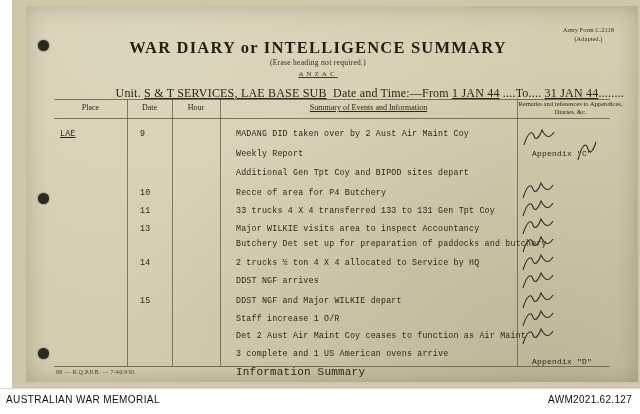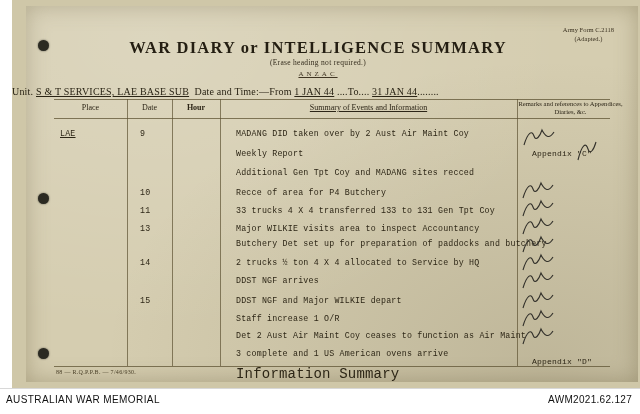--- a/index.html
+++ b/index.html
@@ -71,22 +71,22 @@
   .subtitle{
     position:absolute;left:0;right:0;top:58px;text-align:center;
     font-size:7.5px;letter-spacing:.3px;color:#332b1c;
   }
   .anzac{
     position:absolute;left:0;right:0;top:70px;text-align:center;
     font-size:7px;letter-spacing:3px;color:#403523;
     text-decoration:underline;
   }
   .unitline{
-    position:absolute;left:0;right:0;top:86px;text-align:left;
-    font-size:10px;letter-spacing:.2px;color:#2a2415;
+    position:absolute;left:0;right:0;top:86px;text-align:right;
+    font-size:12px;letter-spacing:.2px;color:#2a2415;
   }
   .unitline .fill{ text-decoration:underline; }
 
   
   .rule{position:absolute;background:#5e5333;height:1px;opacity:.75;}
   .rule.top{left:42px;right:14px;top:99px;}
   .rule.mid{left:42px;right:14px;top:118px;}
   .rule.bottom{left:42px;right:14px;top:366px;}
 
   .vrule{position:absolute;width:1px;background:#5e5333;opacity:.7;top:99px;height:267px;}
@@ -94,21 +94,21 @@
   .v2{left:160px;}
   .v3{left:208px;}
   .v4{left:505px;}
 
   .colhead{
     position:absolute;top:103px;font-size:8px;text-align:center;color:#2c2517;
     line-height:1.15;
   }
   .ch-place{left:42px;width:73px;}
   .ch-date{left:115px;width:45px;}
-  .ch-hour{left:160px;width:48px;font-weight:bold;}
+  .ch-hour{left:160px;width:48px;}
   .ch-summary{left:208px;width:297px;text-decoration:underline;}
   .ch-remarks{left:505px;width:107px;font-size:6.6px;top:100px;}
 
   .cell{
     position:absolute;font-size:8.3px;color:#2d2616;letter-spacing:.2px;
     font-family:"Liberation Mono", monospace;
   }
   .place{left:48px;text-decoration:underline;}
   .date{left:128px;}
   .entry{left:224px;}
@@ -168,21 +168,21 @@
       <div class="colhead ch-summary">Summary of Events and Information</div>
       <div class="colhead ch-remarks">Remarks and references to Appendices, Diaries, &amp;c.</div>
 
       <div class="cell place" style="top:129px">LAE</div>
       <div class="cell date" style="top:129px">9</div>
       <div class="cell entry" style="top:129px">MADANG DID taken over by 2 Aust Air Maint Coy</div>
 
       <div class="cell entry" style="top:149px">Weekly Report</div>
       <div class="cell appendix" style="top:149px">Appendix "C"</div>
 
-      <div class="cell entry" style="top:168px">Additional Gen Tpt Coy and MADANG sites recced</div>
+      <div class="cell entry" style="top:168px">Additional Gen Tpt Coy and BIPOD sites depart</div>
 
       <div class="cell date" style="top:188px">10</div>
       <div class="cell entry" style="top:188px">Recce of area for P4 Butchery</div>
 
       <div class="cell date" style="top:206px">11</div>
       <div class="cell entry" style="top:206px">33 trucks 4 X 4 transferred 133 to 131 Gen Tpt Coy</div>
 
       <div class="cell date" style="top:224px">13</div>
       <div class="cell entry" style="top:224px">Major WILKIE visits area to inspect Accountancy</div>
 
@@ -196,21 +196,21 @@
       <div class="cell date" style="top:296px">15</div>
       <div class="cell entry" style="top:296px">DDST  NGF and Major WILKIE depart</div>
 
       <div class="cell entry" style="top:314px">Staff increase 1 O/R</div>
 
       <div class="cell entry" style="top:331px">Det 2 Aust Air Maint Coy ceases to function as Air Maint</div>
 
       <div class="cell entry" style="top:349px">3 complete and 1 US American ovens arrive</div>
       <div class="cell appendix" style="top:357px">Appendix "D"</div>
 
-      <div class="cell entry" style="top:366px;font-size:14px">Information Summary</div>
+      <div class="cell entry" style="top:366px;font-size:11px">Information Summary</div>
 
       <div class="formnum">88 — R.Q.P.P.B. — 7/46/930.</div>
 
       <div class="sig" style="top:126px">
         <svg width="40" height="22" viewBox="0 0 40 22">
             <path d="M4 19 C8 6, 12 4, 14 10 C16 16, 20 10, 22 4 C25 10, 29 14, 34 6" fill="none" stroke="#32302a" stroke-width="1.1"></path>
           </svg>
       </div>
       <div class="sig" style="top:180px">
         <svg width="40" height="22" viewBox="0 0 40 22">

